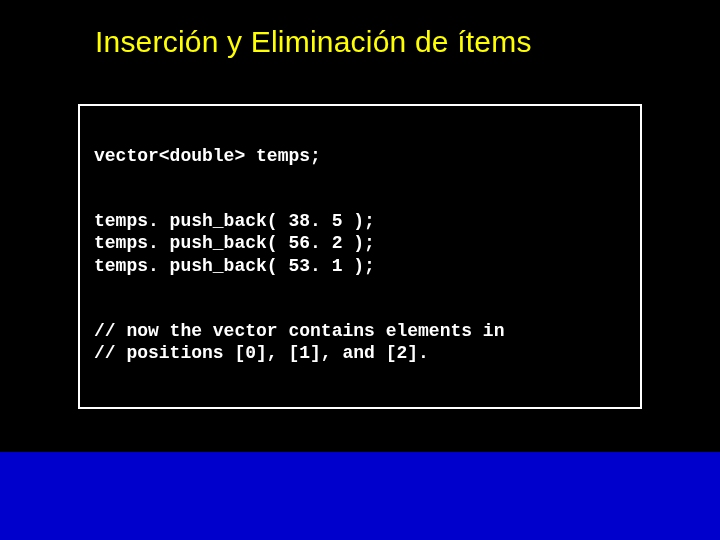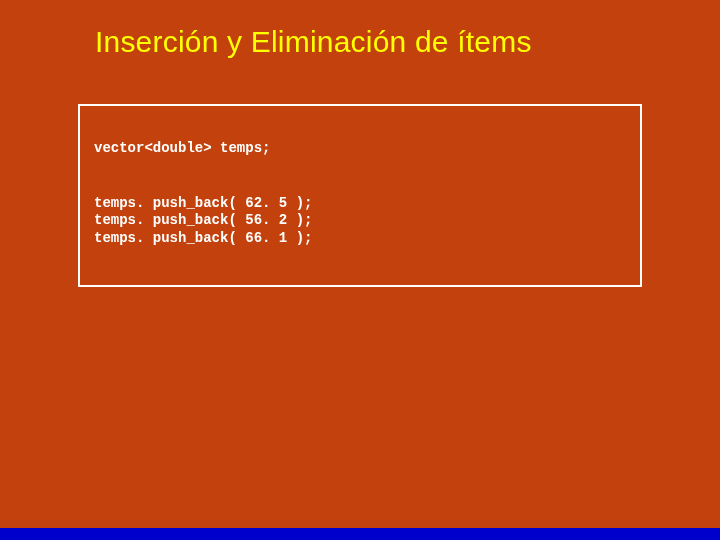--- a/index.html
+++ b/index.html
@@ -6,55 +6,57 @@
     margin: 0;
     padding: 0;
     width: 720px;
     height: 540px;
     background: #0000cc;
     font-family: Verdana, Geneva, sans-serif;
     overflow: hidden;
   }
   .slide {
     width: 720px;
-    height: 528px;
-    background: #c2410c;
+    height: 452px;
+    background: #000000;
     box-sizing: border-box;
     padding: 0;
   }
   .title {
     color: #ffff00;
     font-size: 30px;
     font-weight: normal;
     padding: 25px 0 0 95px;
     letter-spacing: 0.2px;
   }
   .code-box {
     margin: 45px 78px 0 78px;
     border: 2px solid #ffffff;
     padding: 16px 4px 20px 14px;
     font-family: "Courier New", Courier, monospace;
     color: #ffffff;
-    font-size: 14px;
+    font-size: 18px;
     line-height: 1.25;
     font-weight: bold;
     white-space: pre;
   }
   .blk {
     margin: 0 0 20px 0;
   }
   .blk:last-child {
     margin-bottom: 0;
   }
 </style>
 </head>
 <body>
 
 <div class="slide">
   <div class="title">Inserción y Eliminación de ítems</div>
 
   <div class="code-box">
 <div class="blk">vector&lt;double&gt; temps;</div>
-<div class="blk"><span>temps. push_back( 62. 5 );</span>
+<div class="blk"><span>temps. push_back( 38. 5 );</span>
 <span>temps. push_back( 56. 2 );</span>
-<span>temps. push_back( 66. 1 );</span></div>
+<span>temps. push_back( 53. 1 );</span></div>
+<div class="blk"><span>// now the vector contains elements in</span>
+<span>// positions [0], [1], and [2].</span></div>
 </div>
 </div>
 
 </body></html>

